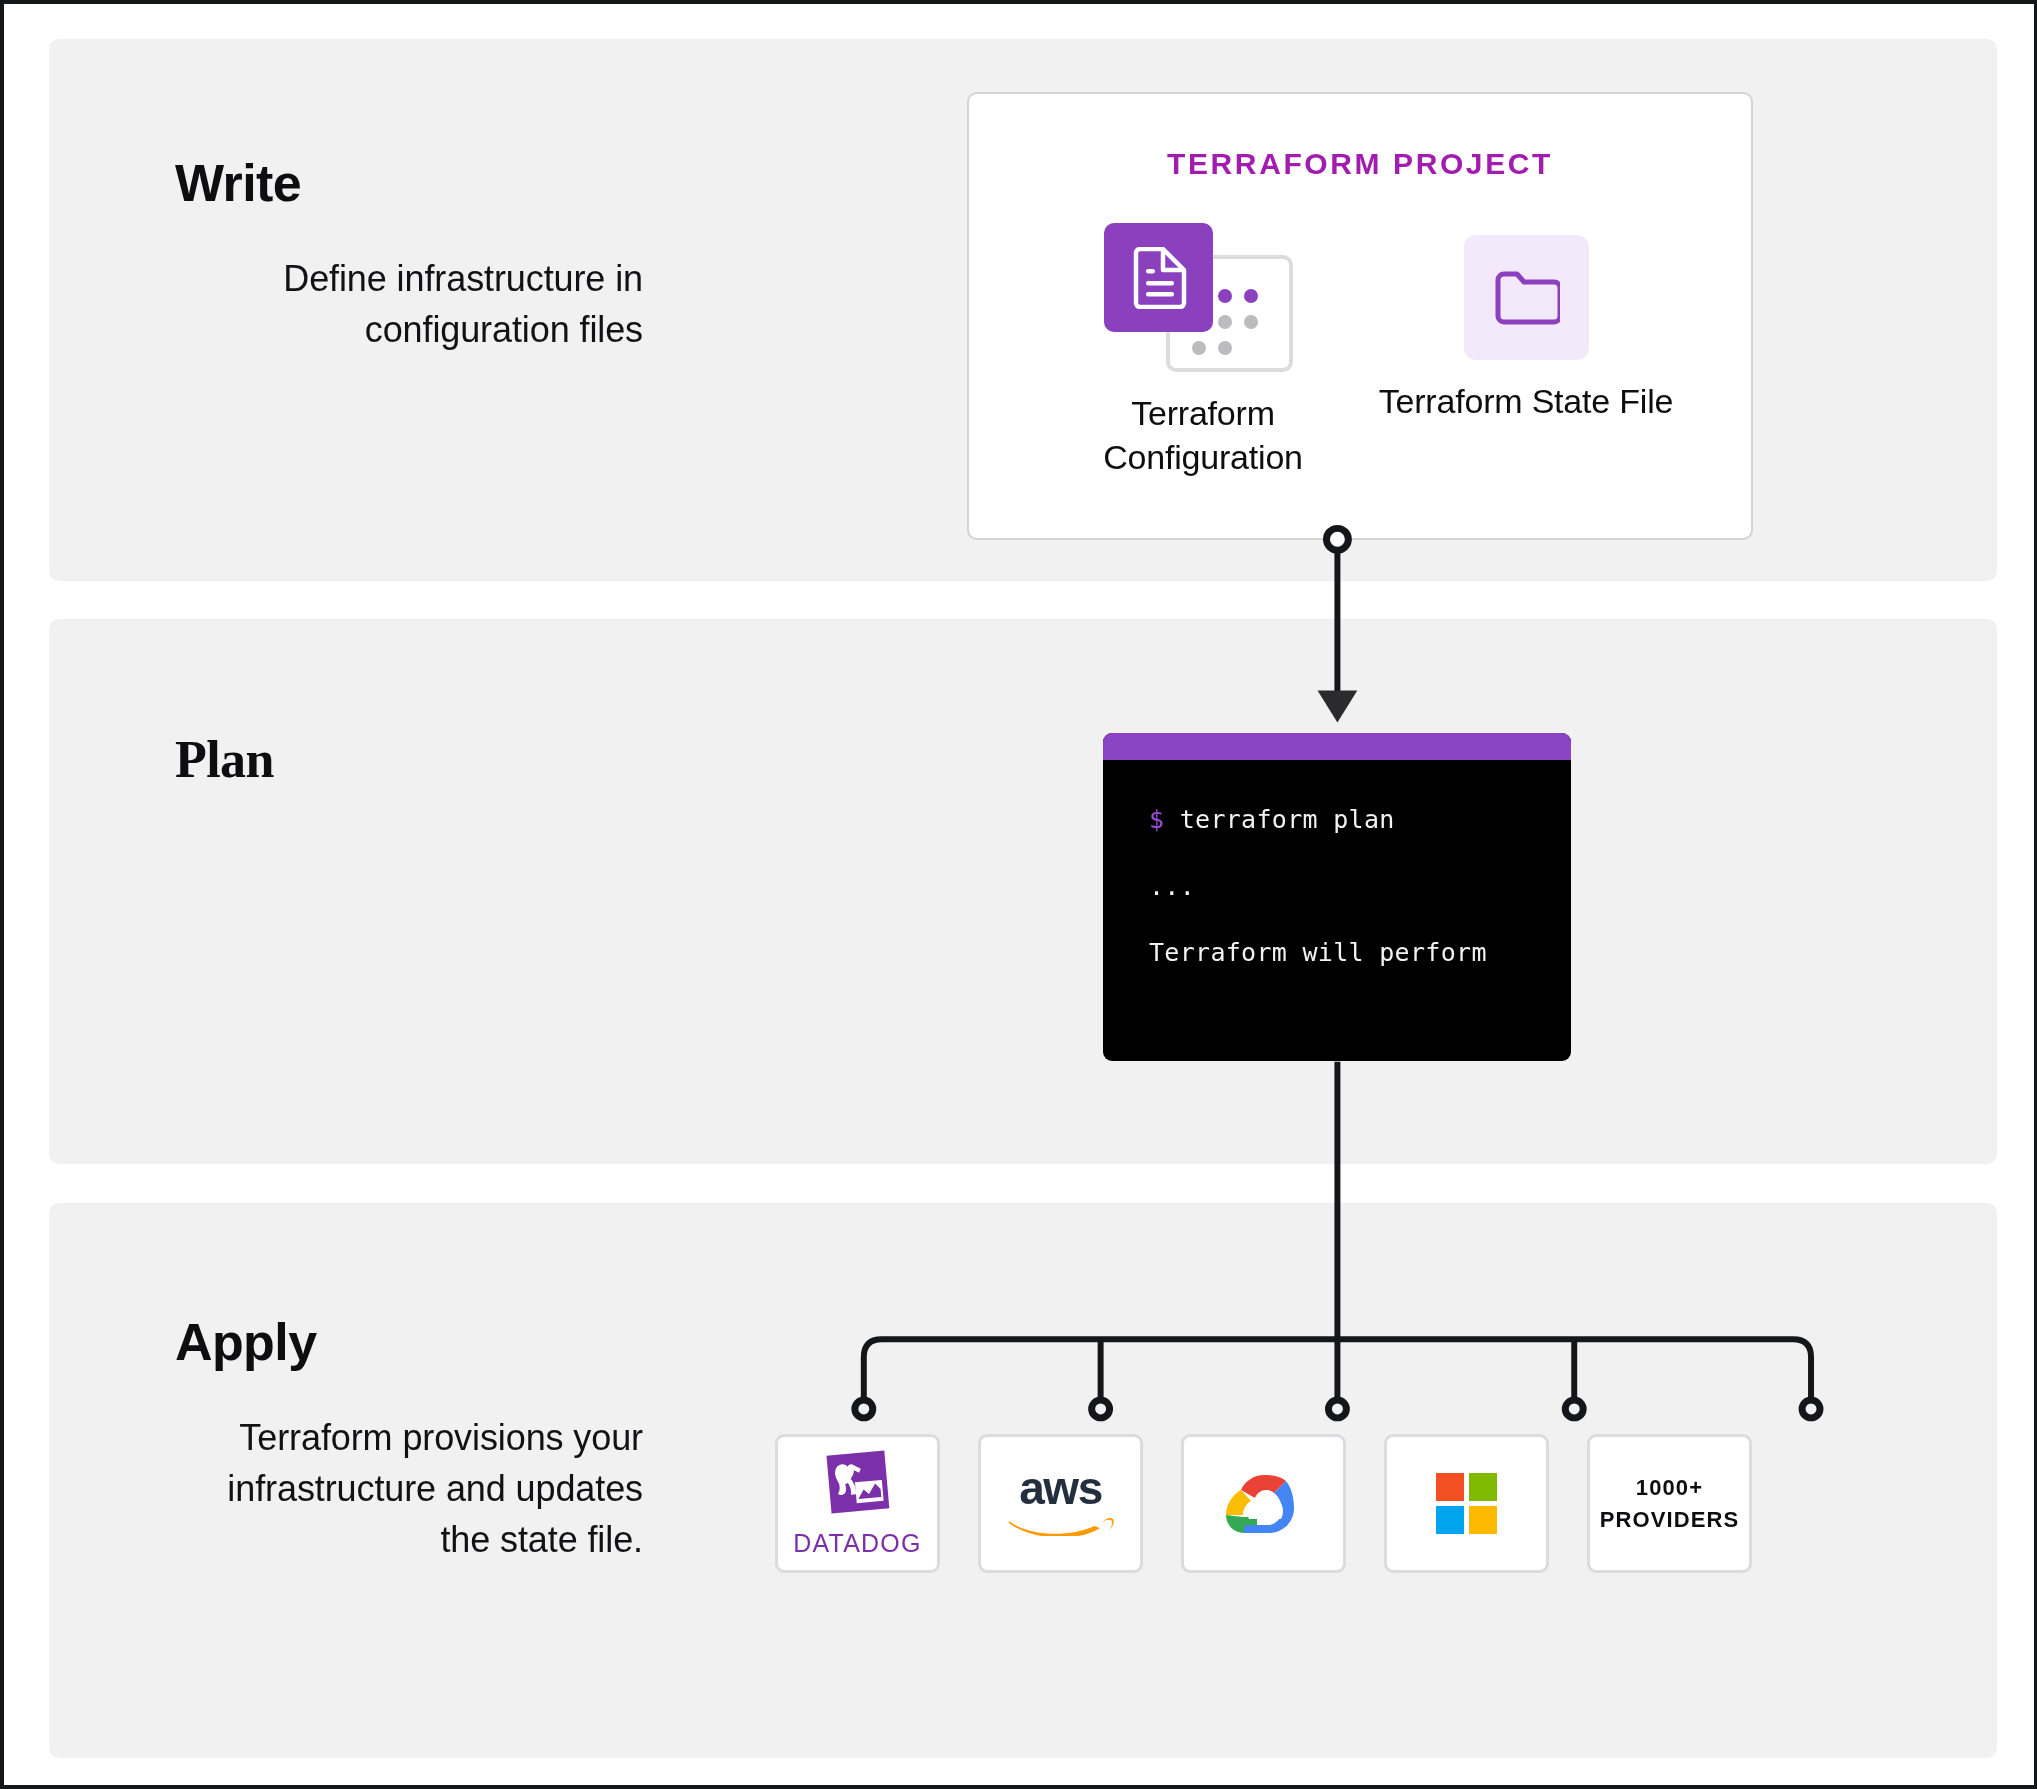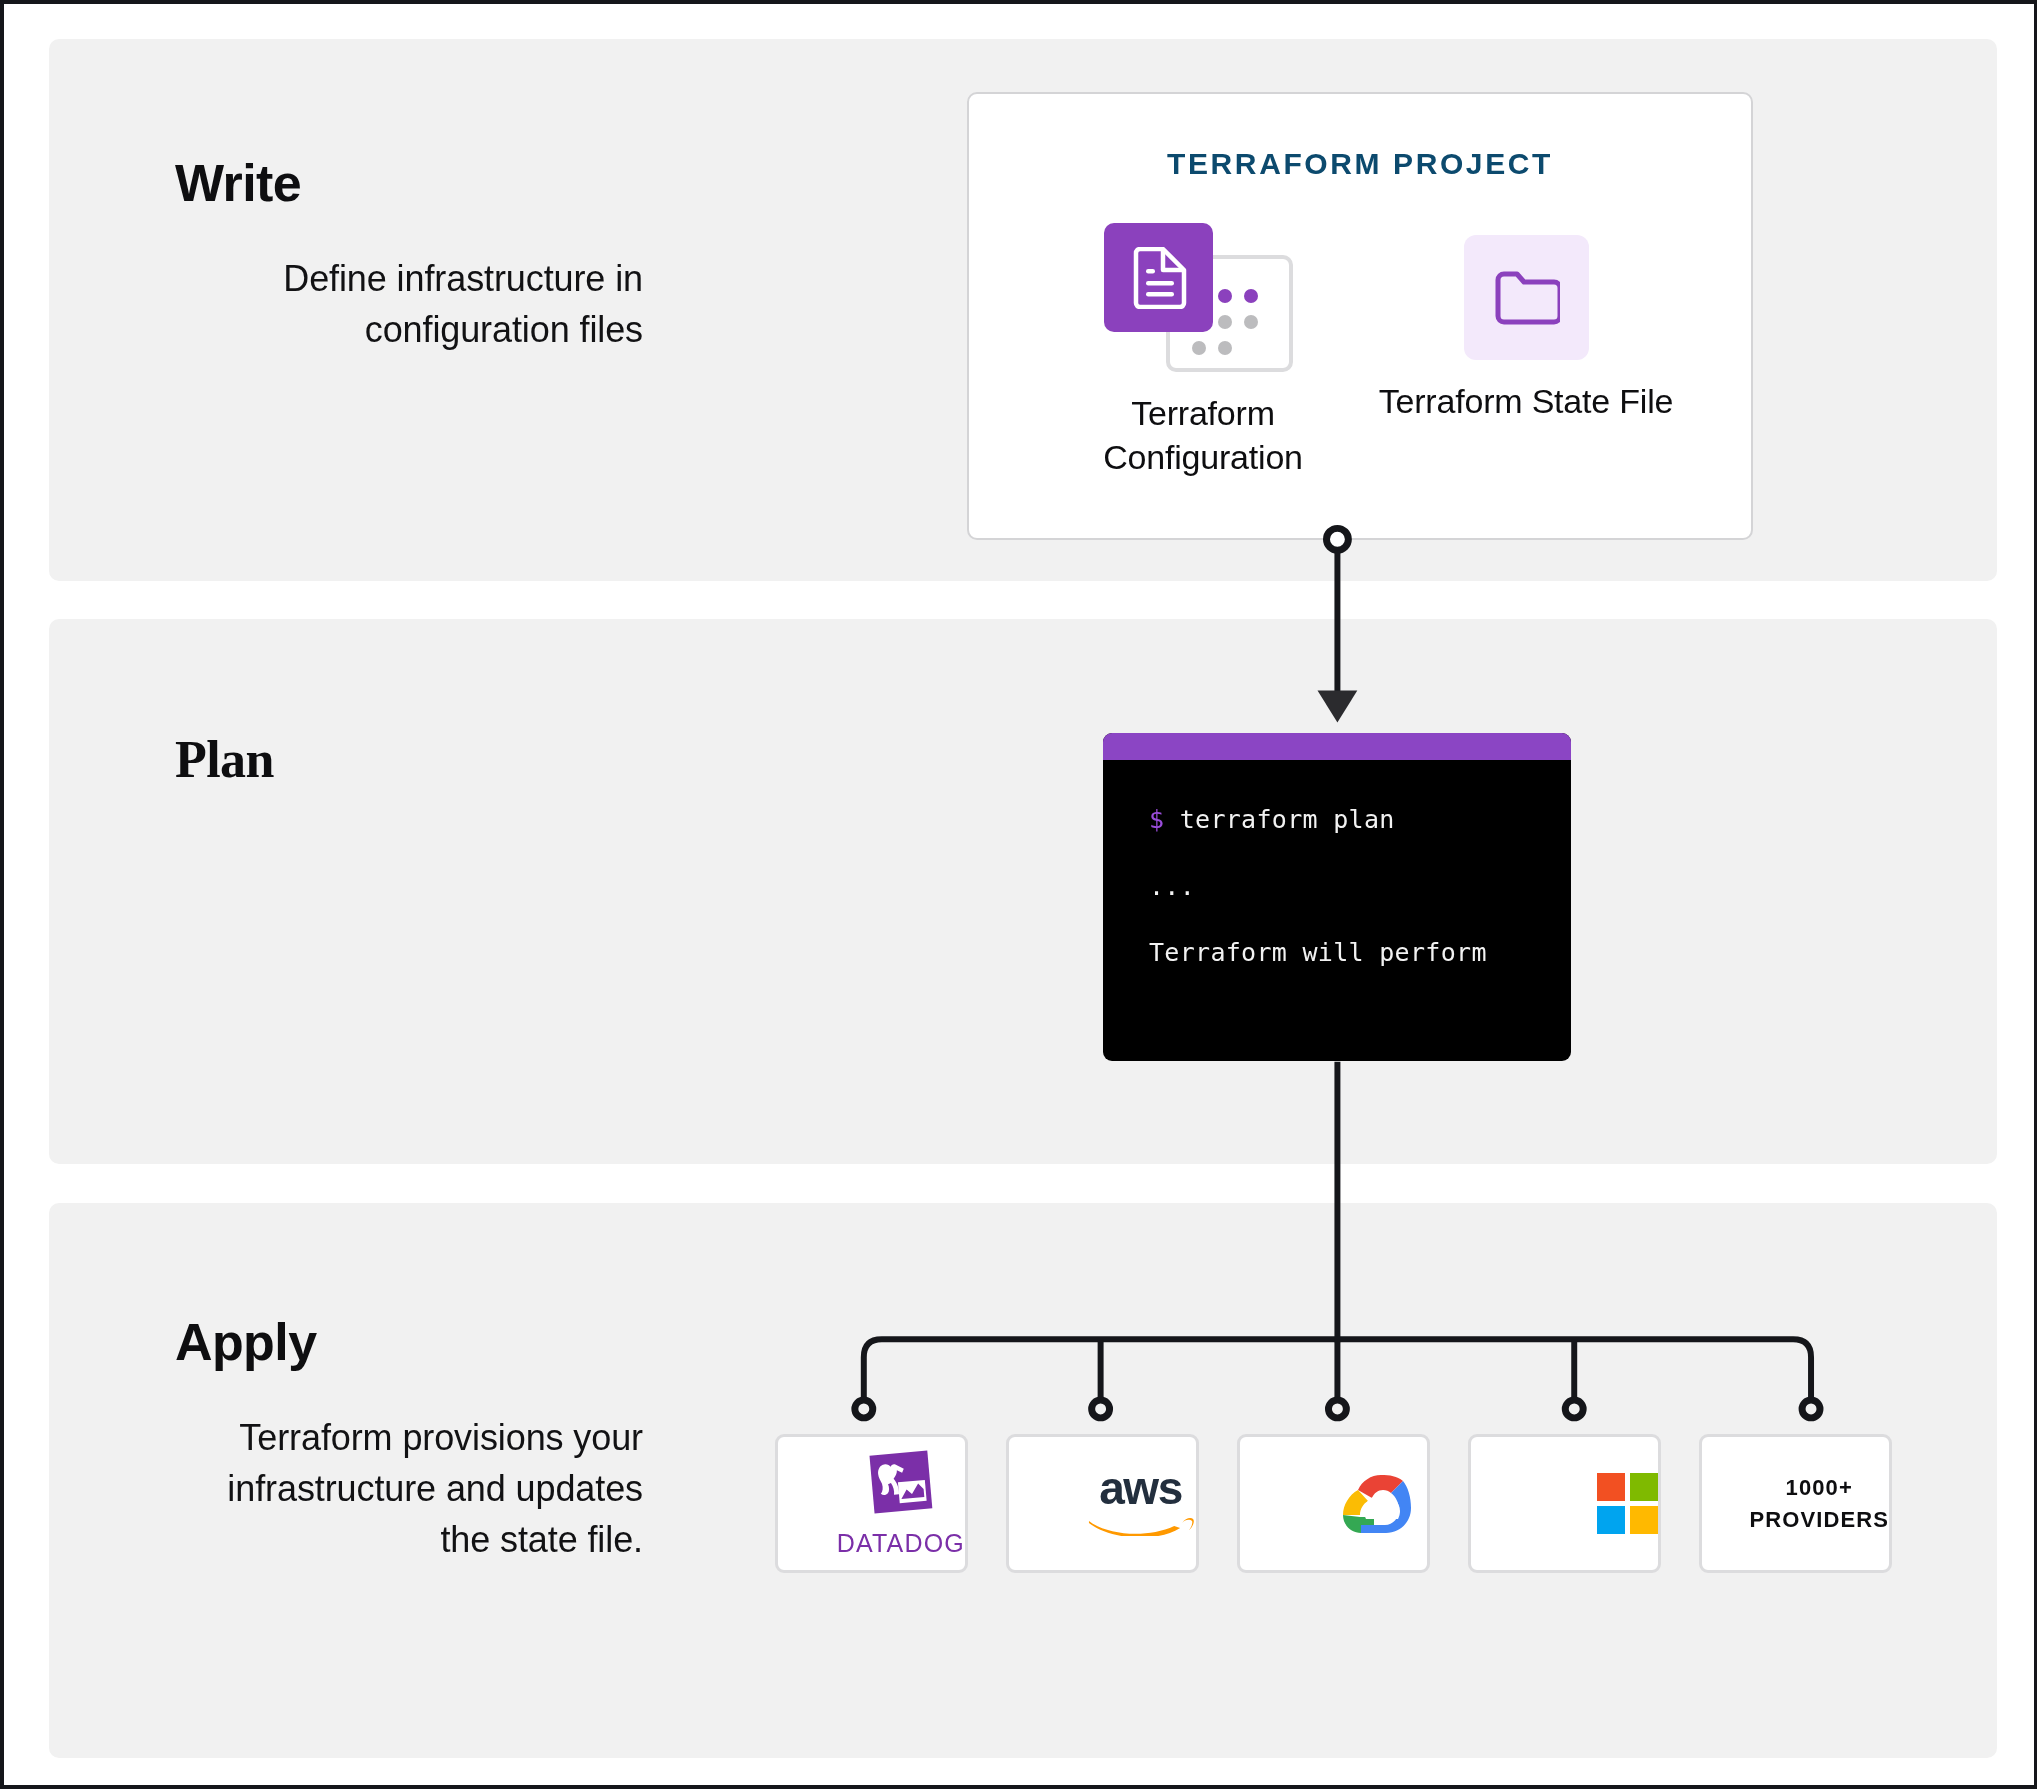--- a/index.html
+++ b/index.html
@@ -69,21 +69,21 @@
   }
   #project-heading {
     position: absolute;
     top: 53px;
     left: 0;
     width: 100%;
     text-align: center;
     font-size: 30px;
     font-weight: 700;
     letter-spacing: 2.6px;
-    color: #0c4a6e;
+    color: #a21caf;
   }
 
   .asset { position: absolute; text-align: center; }
   #asset-config { left: 75px; top: 129px; width: 318px; }
   #asset-state  { left: 398px; top: 129px; width: 318px; }
 
   .asset-label {
     margin-top: 20px;
     font-size: 34px;
     line-height: 1.28;
@@ -179,28 +179,28 @@
 
   
   #provider-row {
     position: absolute;
     left: 771px;
     top: 1430px;
     display: flex;
     gap: 38px;
   }
   .provider-card {
-    width: 193px;
+    width: 165px;
     height: 139px;
     background: #ffffff;
     border: 3px solid #dcdcde;
     border-radius: 9px;
     display: flex;
     align-items: center;
-    justify-content: flex-end;
+    justify-content: center;
   }
   #providers-more-text {
     font-size: 22px;
     font-weight: 700;
     letter-spacing: 1.1px;
     line-height: 1.42;
     color: #0e0e10;
     text-align: center;
   }
   

